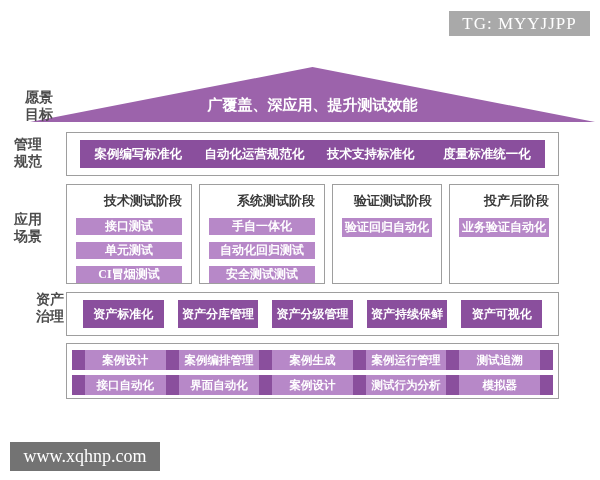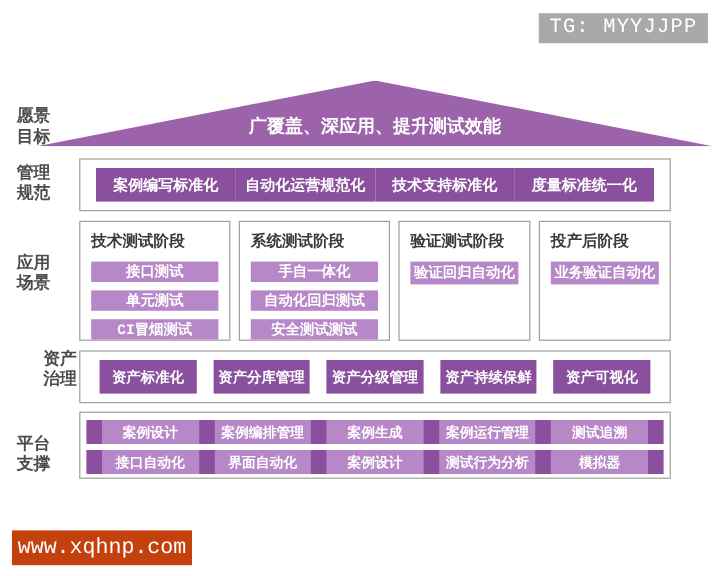--- a/index.html
+++ b/index.html
@@ -1,48 +1,48 @@
 <!DOCTYPE html>
 <html><head>
 <meta charset="utf-8">
 <style>
   html,body { margin:0; padding:0; background:#ffffff; }
   .canvas {
     position:relative; width:600px; height:480px; background:#ffffff;
-    font-family:Liberation Mono, monospace; overflow:hidden;border-radius:26px;
+    font-family:Liberation Serif, serif; overflow:hidden;border-radius:26px;
   }
 
   
   .tg-badge {
     position:absolute; left:449px; top:11px; width:141px; height:25px;
     background:#a9a9a9; color:#ffffff; font-size:17px;
     display:flex; align-items:center; justify-content:center; letter-spacing:1px;
   }
   .watermark {
     position:absolute; left:10px; top:442px; width:150px; height:29px;
-    background:#c2410c; color:#ffffff; font-size:18px;
+    background:#737373; color:#ffffff; font-size:18px;
     display:flex; align-items:center; justify-content:center;
   }
 
   
   .roof {
     position:absolute; left:30px; top:67px; width:565px; height:55px;
     background:#9c63ab;
     clip-path:polygon(50% 0, 100% 100%, 0 100%);
     display:flex; align-items:flex-end; justify-content:center;
   }
   .roof-text { color:#ffffff; font-weight:bold; font-size:15px; padding-bottom:7px; }
 
   
   .side-label {
     position:absolute; left:14px; width:50px;
     color:#4c4c4c; font-weight:bold; font-size:14px; line-height:1.18;
   }
   .side-label span { display:block; }
-  .lbl-vision { top:90px; }
+  .lbl-vision { top:90px;text-align:center; }
   .lbl-management { top:137px; }
   .lbl-application { top:212px; }
   .lbl-asset { top:292px;text-align:right; }
   .lbl-platform { top:363px; }
 
   
   .panel {
     position:absolute; left:66px; width:493px;
     border:1px solid #9e9e9e; background:#ffffff; box-sizing:border-box;
   }
@@ -58,21 +58,21 @@
     position:absolute; left:66px; top:184px; width:493px; height:100px;
     display:flex; gap:7px; box-sizing:border-box;
   }
   .app-col {
     border:1px solid #9e9e9e; background:#ffffff; box-sizing:border-box;
     padding:5px 9px; display:flex; flex-direction:column; gap:7px;
   }
   .app-col.w126 { width:126px; }
   .app-col.w110 { width:110px; }
   .app-col-title {
-    text-align:left; color:#3a3a3a; font-weight:bold; font-size:13px;
+    text-align:right; color:#3a3a3a; font-weight:bold; font-size:13px;
     padding:2px 0 1px 0; white-space:nowrap;
   }
   .light-btn {
     height:19px; background:#b788c8; color:#ffffff;
     font-size:12px; font-weight:bold; white-space:nowrap;
     display:flex; align-items:center; justify-content:center;
   }
 
   .panel-asset { top:292px; height:44px; display:flex; align-items:center; gap:14px; padding:0 16px; }
   .panel-asset .dark-btn { font-size:12px; }
@@ -103,24 +103,20 @@
     <span>管理</span>
     <span>规范</span>
   </div>
   <div class="side-label lbl-application">
     <span>应用</span>
     <span>场景</span>
   </div>
   <div class="side-label lbl-asset">
     <span>资产</span>
     <span>治理</span>
-  </div>
-  <div class="side-label lbl-platform">
-    <span>平台</span>
-    <span>支撑</span>
   </div>
 
   <div class="panel panel-management">
     <div class="dark-btn">案例编写标准化</div>
     <div class="dark-btn">自动化运营规范化</div>
     <div class="dark-btn">技术支持标准化</div>
     <div class="dark-btn">度量标准统一化</div>
   </div>
 
   <div class="app-row">

